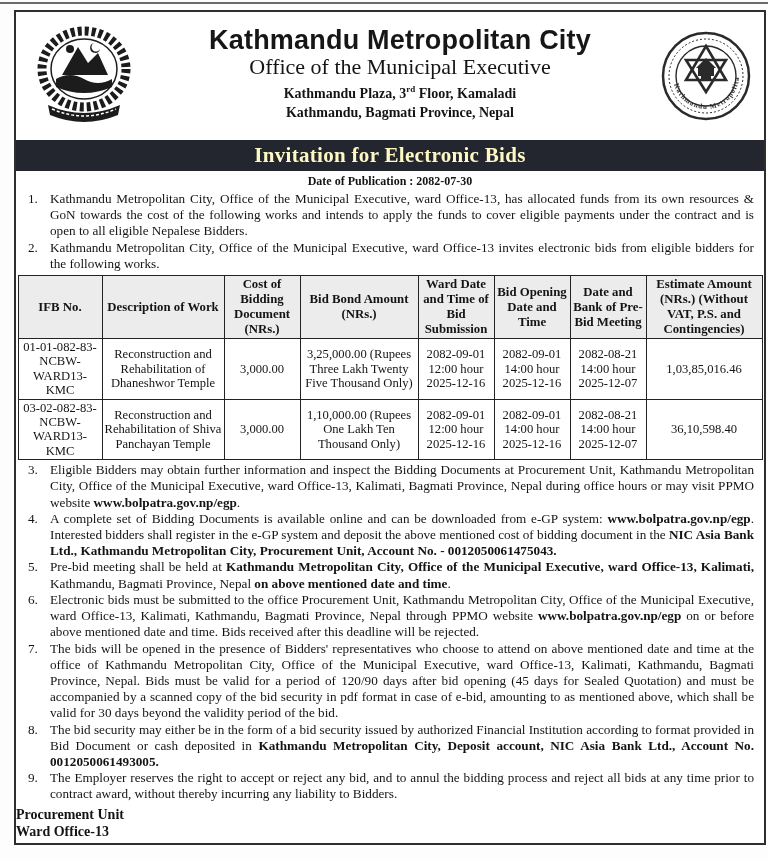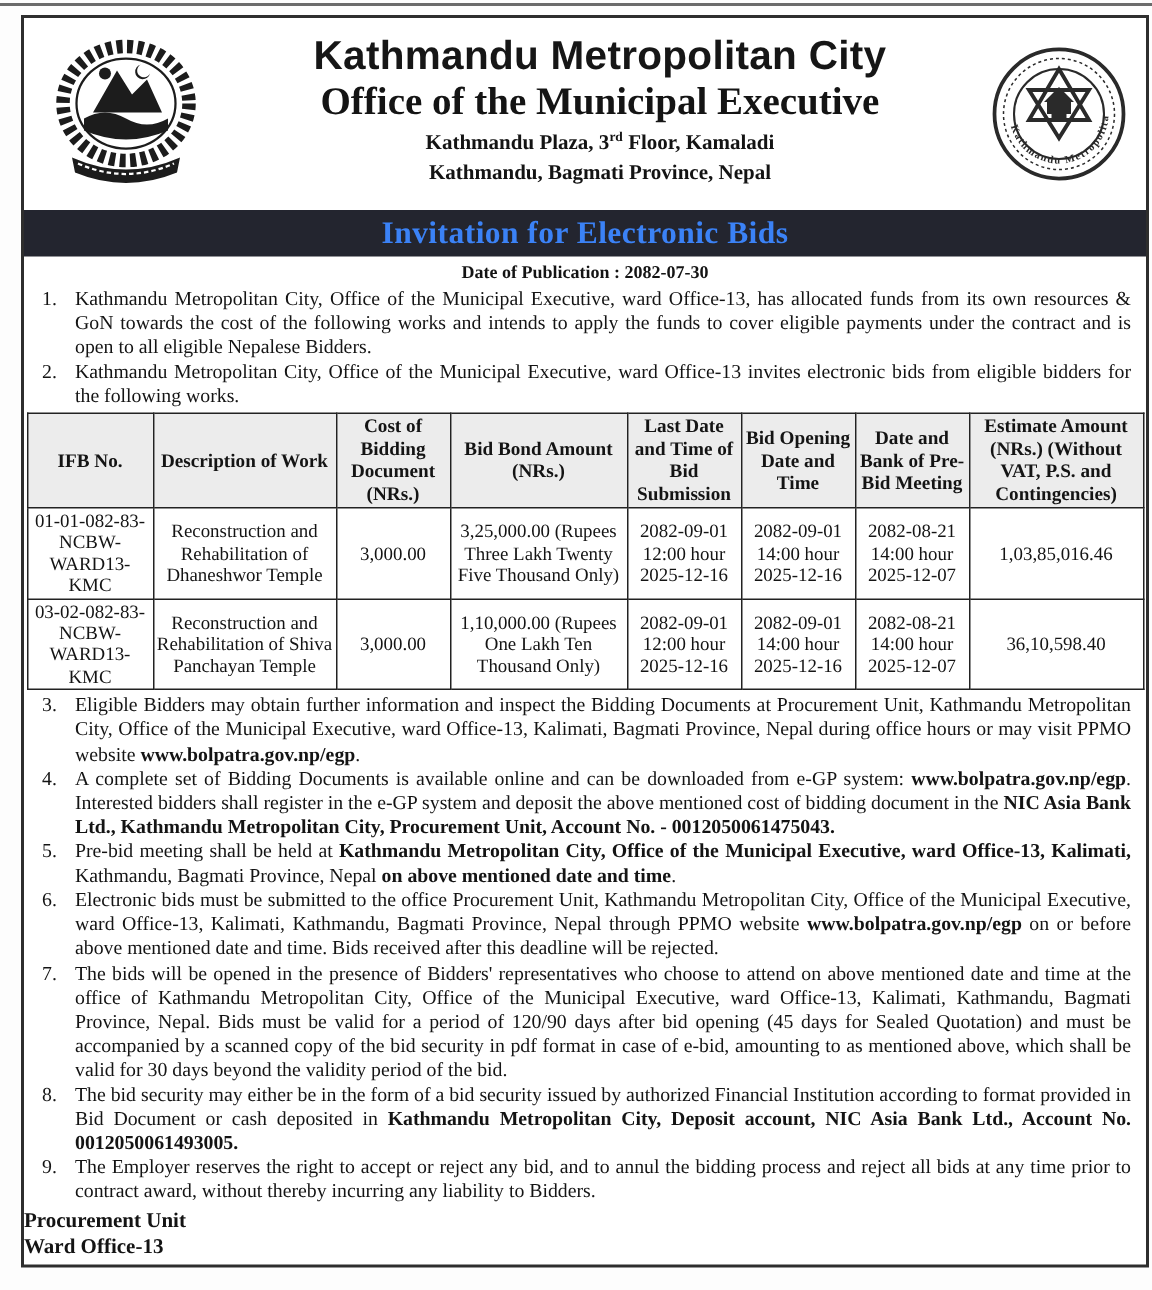--- a/index.html
+++ b/index.html
@@ -7,21 +7,21 @@
   .top-rule{position:absolute;top:2px;left:0;width:768px;height:2px;background:#6b6b6b;}
   .page{position:absolute;top:10px;left:14px;width:752px;height:835px;box-sizing:border-box;border:2px solid #2e2e2e;background:#fff;overflow:hidden;}
   
   .hdr{display:flex;align-items:center;padding:4px 12px 0 12px;height:118px;}
   .logo-box{flex:none;display:flex;align-items:flex-start;justify-content:center;}
   .logo-left{width:112px;height:104px;}
   .logo-right{width:92px;height:92px;margin-top:2px;}
   .hdr-center{flex:1;text-align:center;line-height:1.12;}
   .org-name{font-family:"Liberation Sans","DejaVu Sans",sans-serif;font-weight:bold;font-size:27px;margin:0;color:#161616;letter-spacing:.2px;}
   .script-line{font-weight:bold;font-size:20px;margin:1px 0 0 0;min-height:24px;}
-  .office-name{font-weight:bold;font-size:26px;margin:0;}
+  .office-name{font-weight:normal;font-size:22px;margin:0;}
   .addr{font-weight:bold;font-size:14px;margin:4px;}
   sup{font-size:9px;}
   
   .banner{margin-top:6px;height:31px;display:flex;align-items:center;justify-content:center;font-weight:bold;font-size:21px;letter-spacing:.3px;}
   .pub-date{text-align:center;font-weight:bold;font-size:12px;margin:3px 0 2px 0;}
   
   .para-list{padding:0 10px 0 12px;}
   .para{display:flex;font-size:13.2px;line-height:16.2px;text-align:justify;}
   .para .num{flex:none;width:22px;}
   .para .txt{flex:1;}
@@ -74,21 +74,21 @@
         <circle cx="46" cy="46" r="37" fill="none" stroke="#2a2a2a" stroke-width="1" stroke-dasharray="2 2"></circle>
         <polygon points="46,16 66,50 26,50" fill="none" stroke="#2a2a2a" stroke-width="2.6"></polygon>
         <polygon points="46,62 26,30 66,30" fill="none" stroke="#2a2a2a" stroke-width="2.6"></polygon>
         <rect x="38" y="38" width="16" height="8" fill="#2a2a2a"></rect>
         <polygon points="46,28 56,38 36,38" fill="#2a2a2a"></polygon>
         <rect x="41" y="46" width="10" height="4" fill="#2a2a2a"></rect>
       </svg>
     </div>
   </div>
 
-  <div class="banner" style="background: rgb(35, 37, 47); color: #3b82f6;">
+  <div class="banner" style="background: rgb(35, 37, 47); color: #fef9c3;">
     <span>Invitation for Electronic Bids</span>
   </div>
 
   <div class="pub-date">
     <span>Date of Publication :</span>
     <span>2082-07-30</span>
   </div>
 
   <div class="para-list">
       <div class="para">
@@ -111,21 +111,21 @@
         <col style="width:76px">
         <col style="width:76px">
         <col style="width:116px">
     </colgroup>
     <thead>
       <tr>
           <th>IFB No.</th>
           <th>Description of Work</th>
           <th>Cost of Bidding Document (NRs.)</th>
           <th>Bid Bond Amount (NRs.)</th>
-          <th>Last Date and Time of Bid Submission</th>
+          <th>Ward Date and Time of Bid Submission</th>
           <th>Bid Opening Date and Time</th>
           <th>Date and Bank of Pre-Bid Meeting</th>
           <th>Estimate Amount (NRs.) (Without VAT, P.S. and Contingencies)</th>
         </tr>
     </thead>
     <tbody>
         <tr>
           <td>01-01-082-83-NCBW-WARD13-KMC</td>
           <td>Reconstruction and Rehabilitation of Dhaneshwor Temple</td>
           <td>3,000.00</td>

